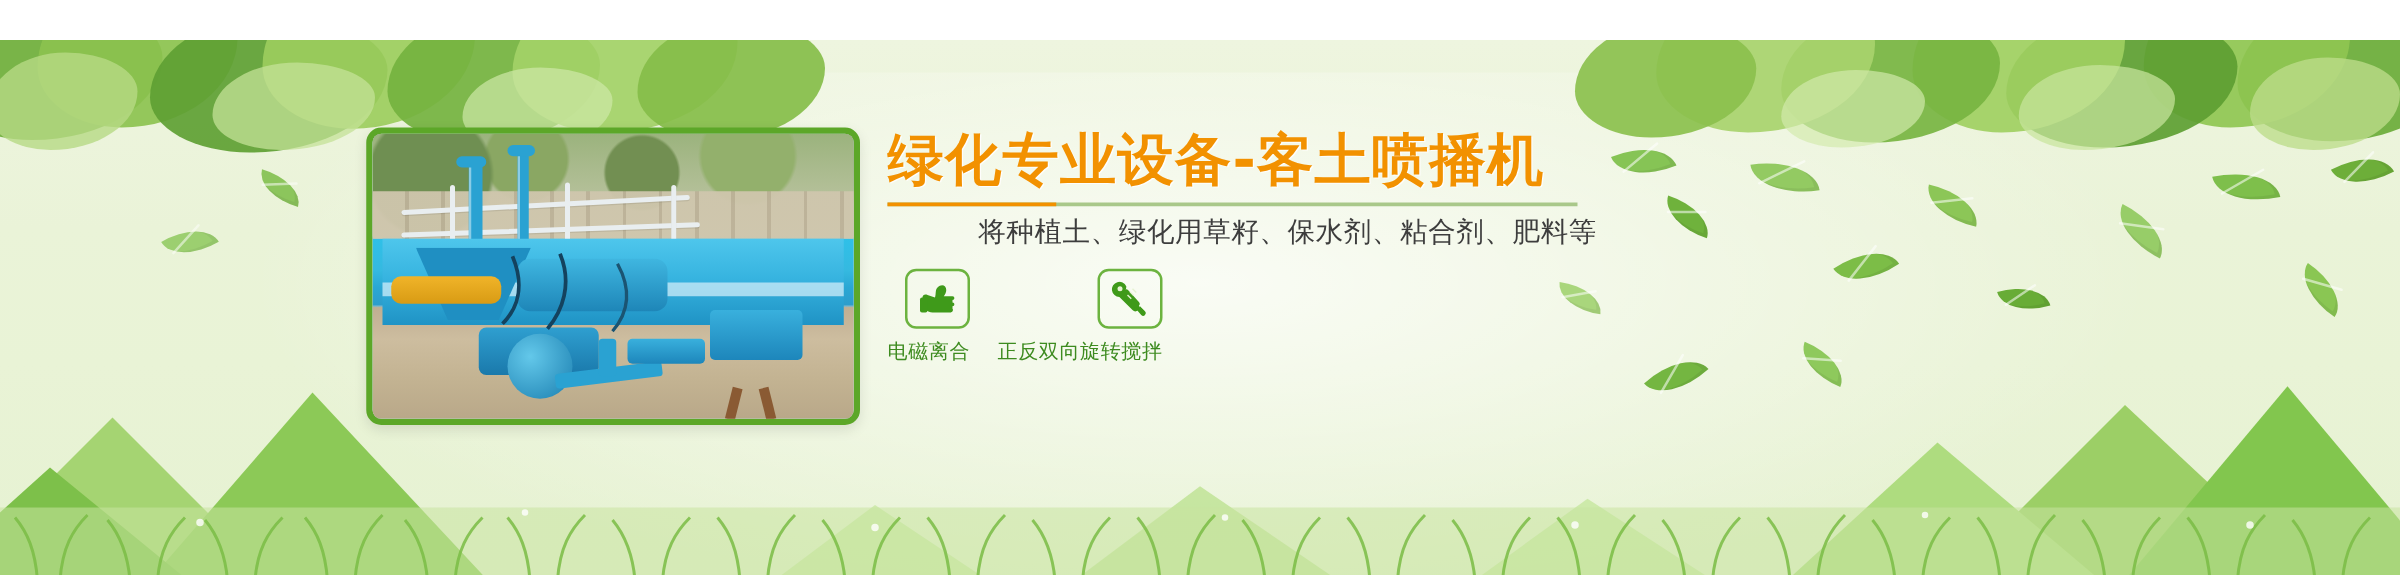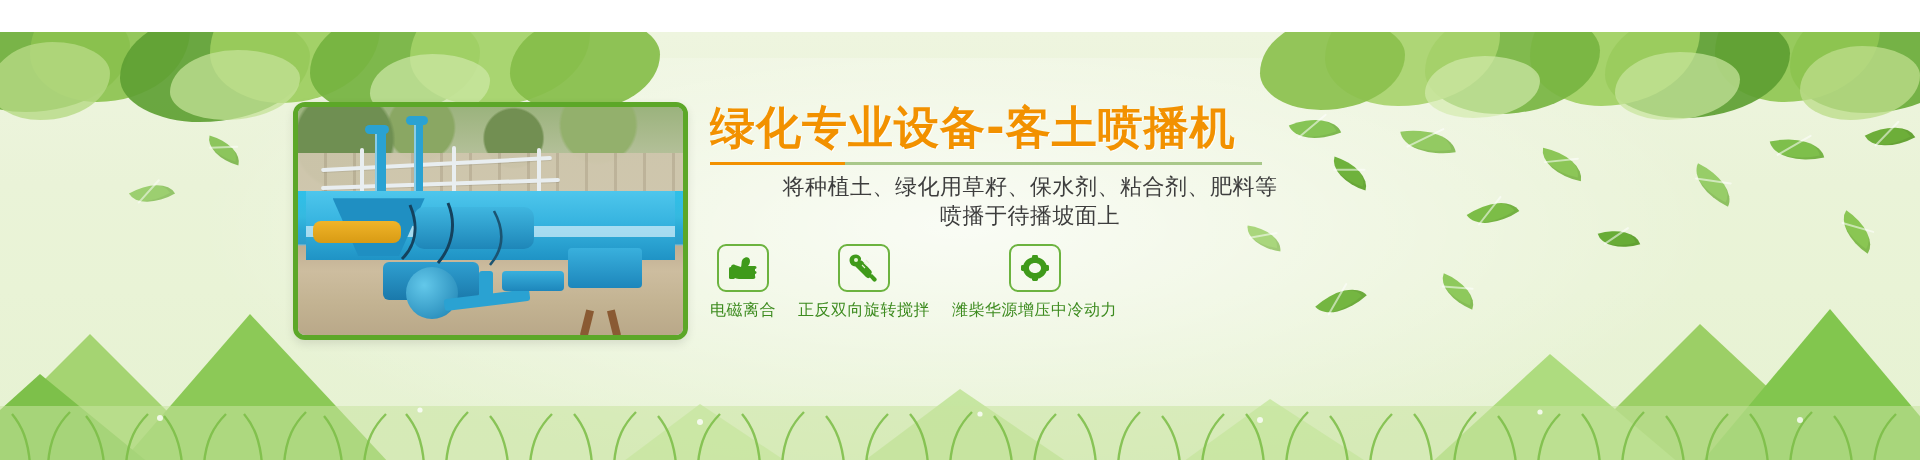--- a/index.html
+++ b/index.html
@@ -214,21 +214,21 @@
   
   .features {
     display: flex;
     align-items: flex-start;
     margin-top: 14px;
     gap: 0;
   }
   .feature {
     display: flex;
     flex-direction: column;
-    align-items: center;
+    align-items: flex-end;
     margin-right: 22px;
   }
   .feature:last-child { margin-right: 0; }
 
   .feat-box {
     width: 48px;
     height: 44px;
     border: 2px solid #6cb33f;
     border-radius: 9px;
     display: flex;
@@ -466,21 +466,20 @@
     </div>
   </div>
 
   <div class="content">
 
     <h1 class="title">绿化专业设备-客土喷播机</h1>
 
     <div class="divider"></div>
 
     <p class="subtitle">将种植土、绿化用草籽、保水剂、粘合剂、肥料等</p>
-    <p class="subtitle">喷播于待播坡面上</p>
 
     <div class="features">
 
       <div class="feature">
         <div class="feat-box">
           <svg width="30" height="28" viewBox="0 0 30 28">
             <path d="M3 13 C3 11 5 10 7 11 L13 13 C14 10 13 7 15 5 C18 2 22 3 22 7 C22 9 21 11 20 12 L27 12 C29 12 29 15 27 15 L27 17 C29 17 29 20 27 20 L27 22 C28 23 27 25 25 25 L11 25 C7 25 4 22 3 19 Z" fill="#3f9a1a"></path>
             <rect x="1" y="13" width="6" height="12" rx="1.6" fill="#3f9a1a"></rect>
           </svg>
         </div>
@@ -497,31 +496,18 @@
               <line x1="17" y1="6" x2="20" y2="9"></line>
               <line x1="15" y1="8.5" x2="18" y2="11.5"></line>
               <line x1="13" y1="11" x2="16" y2="14"></line>
             </g>
             <path d="M23 20 L27 24 A2 2 0 0 1 24 27 L20.5 23" fill="#3f9a1a"></path>
           </svg>
         </div>
         <div class="feat-label">正反双向旋转搅拌</div>
       </div>
 
-      <div class="feature">
-        <div class="feat-box">
-          <svg width="30" height="28" viewBox="0 0 30 28">
-            <path d="M15 3 C22 3 27 8 27 14 C27 20 22 25 15 25 C8 25 3 20 3 14 C3 8 8 3 15 3 Z
-                     M15 9 C11.5 9 9 11.2 9 14 C9 16.8 11.5 19 15 19 C18.5 19 21 16.8 21 14 C21 11.2 18.5 9 15 9 Z" fill="#3f9a1a"></path>
-            <rect x="12" y="1" width="6" height="5" rx="1.4" fill="#3f9a1a"></rect>
-            <rect x="12" y="22" width="6" height="5" rx="1.4" fill="#3f9a1a"></rect>
-            <rect x="1" y="11" width="5" height="6" rx="1.4" fill="#3f9a1a"></rect>
-            <rect x="24" y="11" width="5" height="6" rx="1.4" fill="#3f9a1a"></rect>
-          </svg>
-        </div>
-        <div class="feat-label">潍柴华源增压中冷动力</div>
-      </div>
 
     </div>
 
 
   </div>
 </div>
 
 </body></html>

